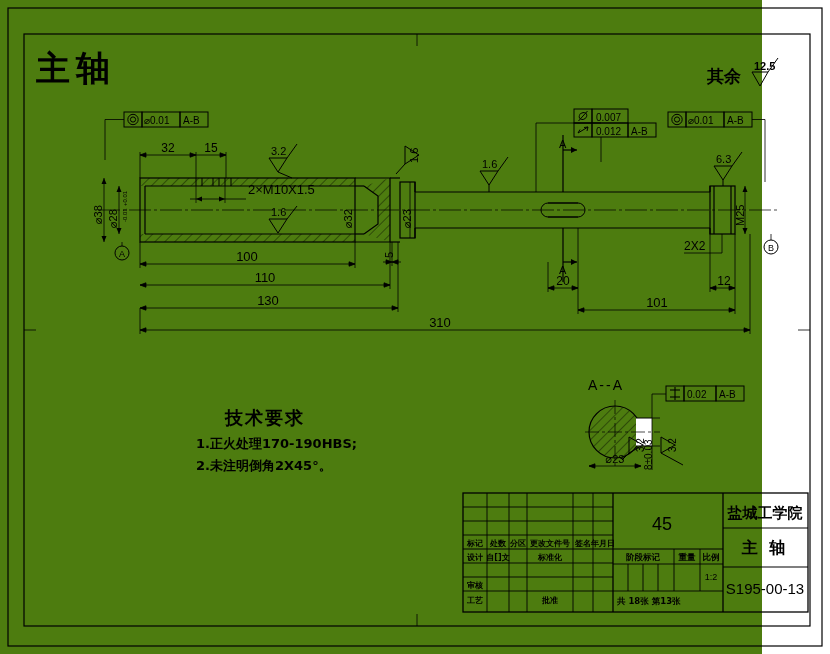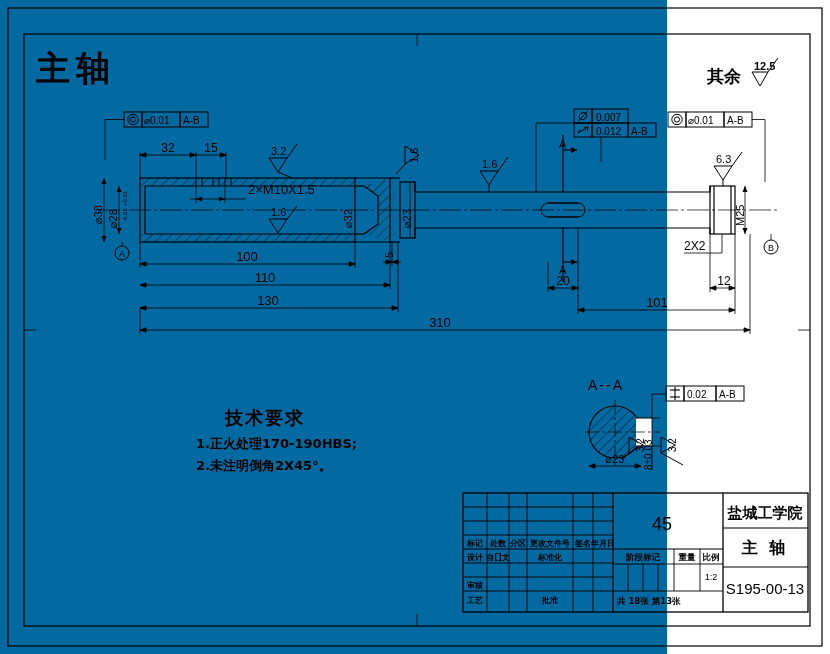--- a/index.html
+++ b/index.html
@@ -1,18 +1,18 @@
 <!DOCTYPE html>
 <html><head>
 <meta charset="utf-8">
 <style>
   html,body{margin:0;padding:0;background:#ffffff;}
   body{width:830px;height:654px;overflow:hidden;
        font-family:"Liberation Sans","DejaVu Sans",sans-serif;}
-  #stage{position:relative;width:667px;height:654px;background:#0369a1;}
+  #stage{position:relative;width:762px;height:654px;background:#4d7c0f;}
   svg{display:block;}
   .t{font-family:"Liberation Sans","DejaVu Sans",sans-serif;fill:#000;}
   .cn{font-family:"DejaVu Sans","Liberation Sans",sans-serif;fill:#000;font-weight:bold;}
 </style>
 </head>
 <body>
 
 <div id="stage">
 <svg width="830" height="654" viewBox="0 0 830 654">
 

